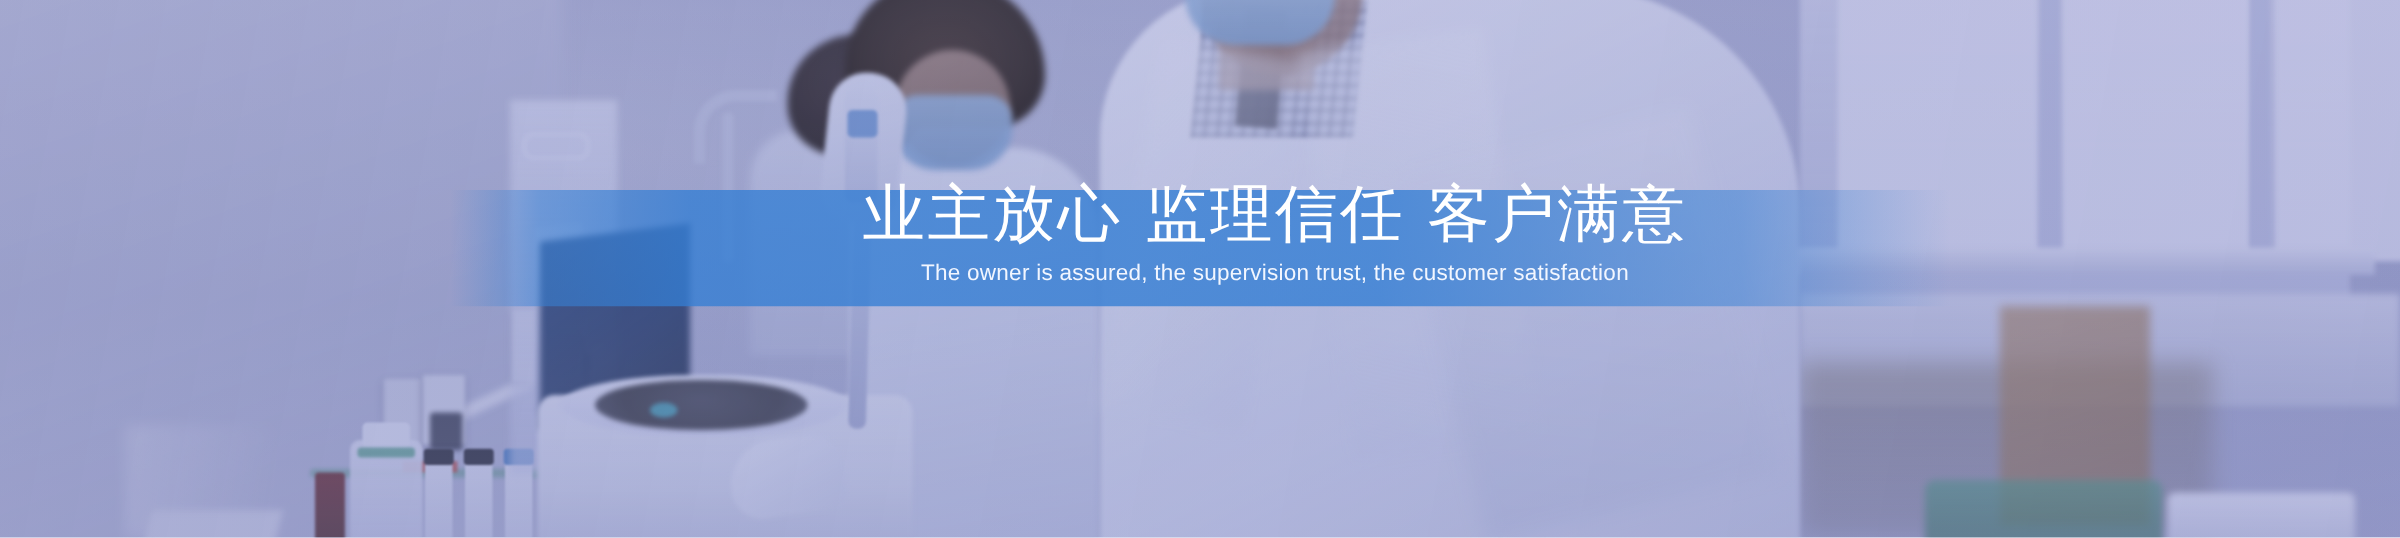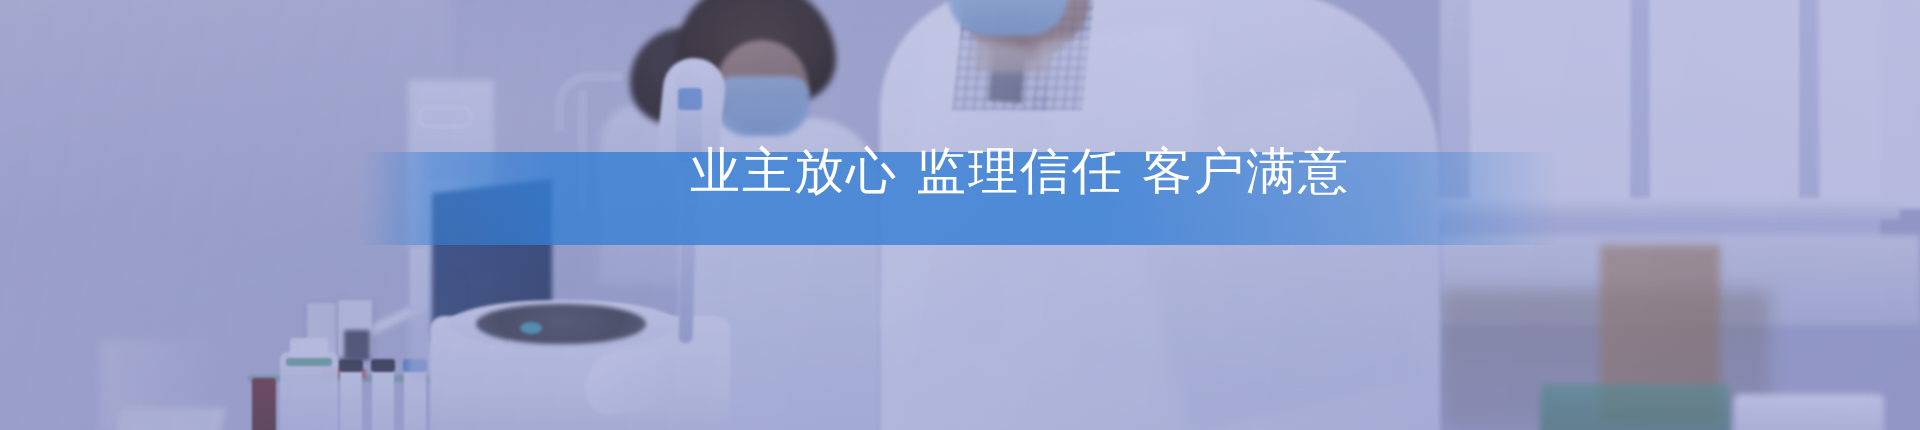--- a/index.html
+++ b/index.html
@@ -664,15 +664,16 @@
     <div class="doc-arm-fold"></div>
 
     <div class="tint"></div>
     <div class="tint2"></div>
   </div>
 
   <div class="text-strip"></div>
 
   <div class="text-block">
     <div class="headline">业主放心 监理信任  客户满意</div>
+    <div class="subline">The owner is assured, the supervision trust, the customer satisfaction</div>
   </div>
 
 </div>
 
 </body></html>

